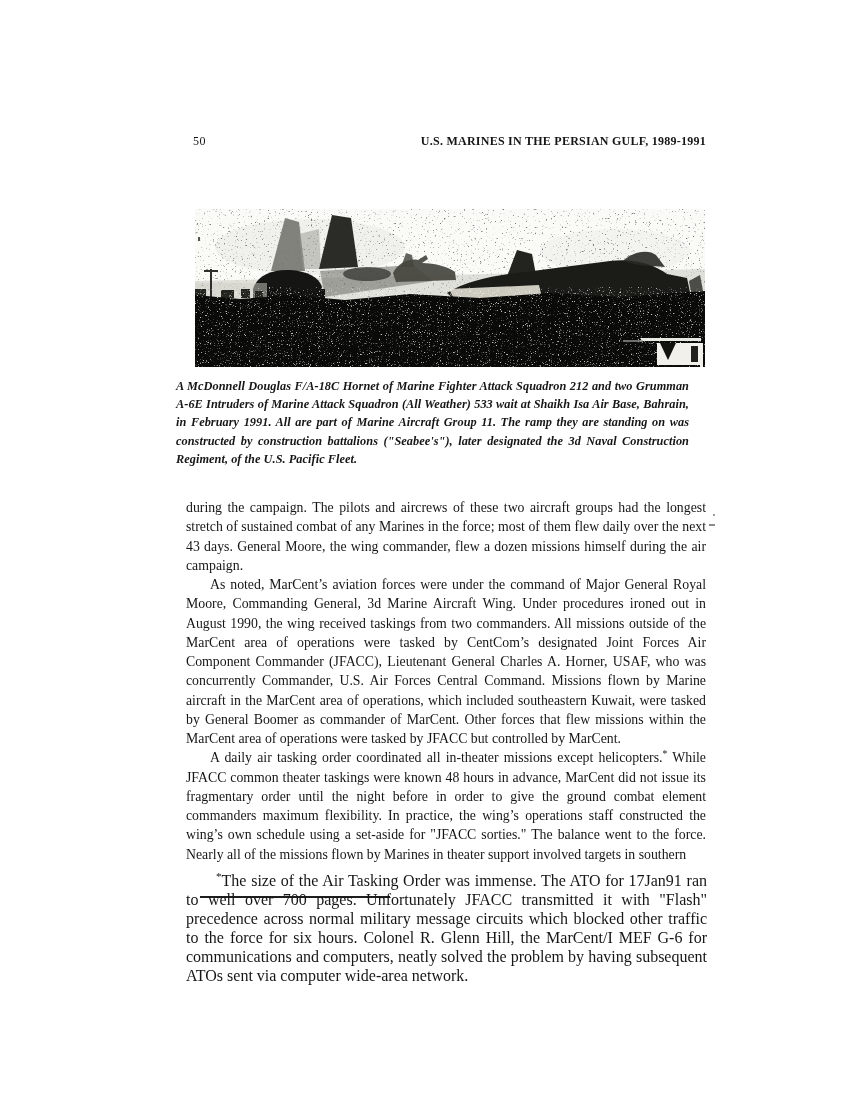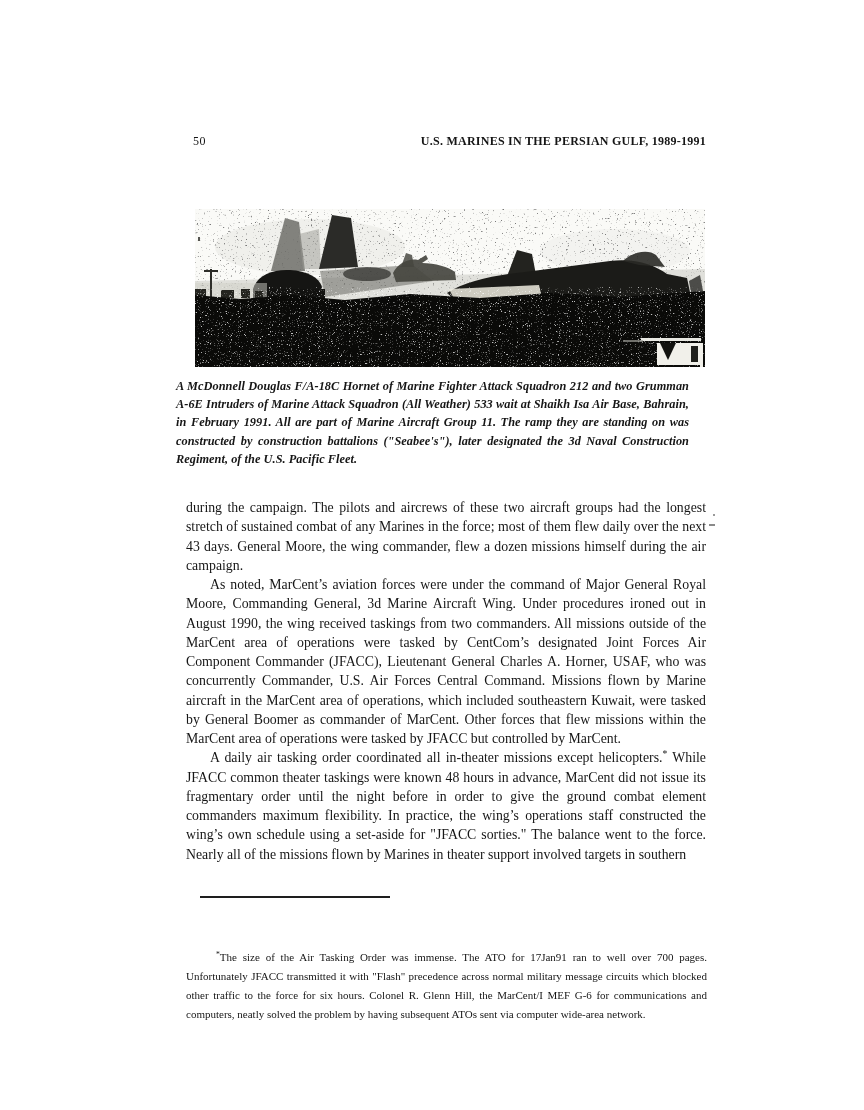--- a/index.html
+++ b/index.html
@@ -39,22 +39,22 @@
     margin-top:32px;
   }
   .bodytext p{margin:0;}
   .bodytext p.indented{text-indent:24px;}
   .fn-mark{font-size:0.7em;vertical-align:0.5em;line-height:0;}
   .footnote-rule{
     position:absolute;left:200px;top:896px;width:190px;height:2px;
     background:#1e1e1e;
   }
   .footnote{
-    position:absolute;left:186px;top:948px;width:521px;
-    font-size:11px;line-height:19px;
+    position:absolute;left:186px;top:871px;width:521px;
+    font-size:16px;line-height:19px;
     text-align:justify;text-indent:30px;
   }
   .artifact-dash{
     position:absolute;left:709px;top:524px;width:6px;height:2px;background:#8a8a8a;
   }
   .artifact-dot{
     position:absolute;left:713px;top:514px;width:2px;height:2px;background:#9a9a9a;
   }
 </style>
 </head>

